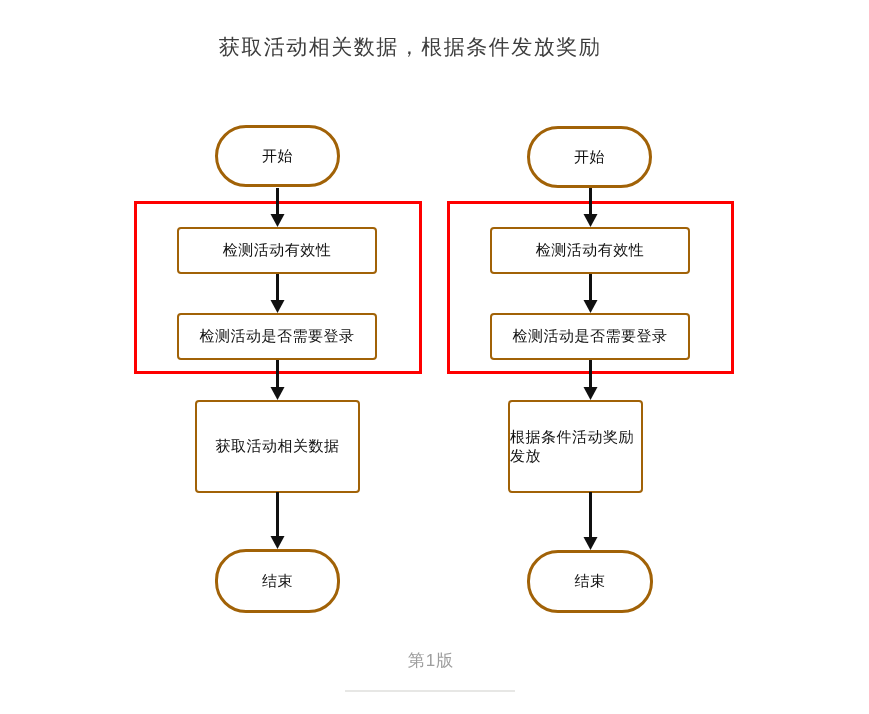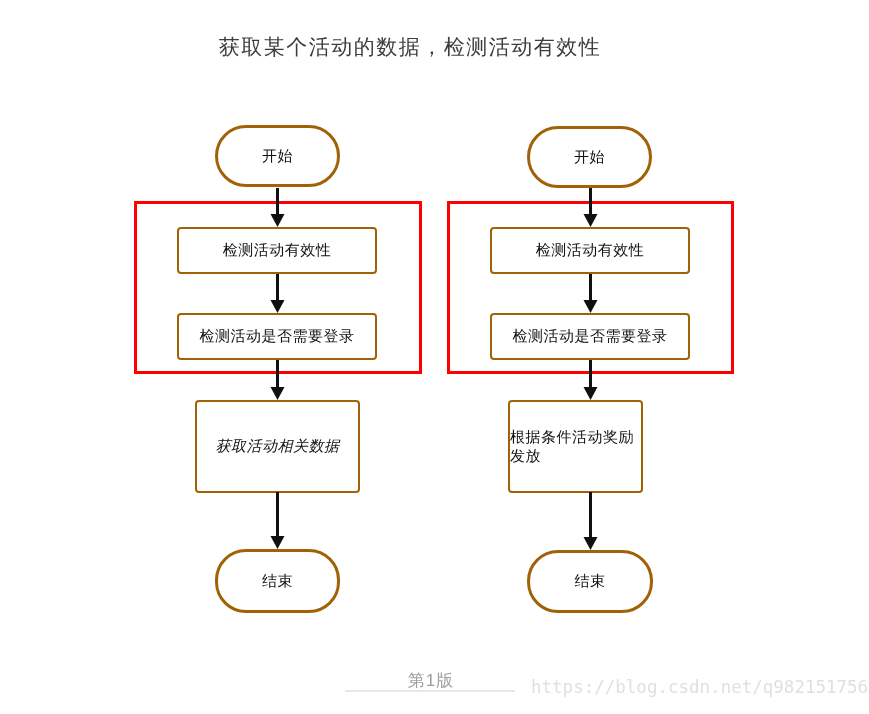--- a/index.html
+++ b/index.html
@@ -48,40 +48,39 @@
     position: absolute;
     left: 0; top: 0;
     z-index: 4;
     pointer-events: none;
   }
   
   .pos-l-start { left: 215px; top: 125px; width: 125px; height: 62px; }
   .pos-l-red   { left: 134px; top: 201px; width: 288px; height: 173px; }
   .pos-l-box1  { left: 177px; top: 227px; width: 200px; height: 47px; }
   .pos-l-box2  { left: 177px; top: 313px; width: 200px; height: 47px; }
-  .pos-l-box3  { left: 195px; top: 400px; width: 165px; height: 93px; font-style: italic; }
+  .pos-l-box3  { left: 195px; top: 400px; width: 165px; height: 93px; }
   .pos-l-end   { left: 215px; top: 549px; width: 125px; height: 64px; }
   
   .pos-r-start { left: 527px; top: 126px; width: 125px; height: 62px; }
   .pos-r-red   { left: 447px; top: 201px; width: 287px; height: 173px; }
   .pos-r-box1  { left: 490px; top: 227px; width: 200px; height: 47px; }
   .pos-r-box2  { left: 490px; top: 313px; width: 200px; height: 47px; }
   .pos-r-box3  { left: 508px; top: 400px; width: 135px; height: 93px; }
   .pos-r-end   { left: 527px; top: 550px; width: 126px; height: 63px; }
 
   .footer {
     position: absolute;
     left: 0;
     top: 649px;
     width: 862px;
     text-align: center;
     font-size: 17px;
     color: #9e9e9e;
     letter-spacing: 1px;
-    margin-top: 20px;
   }
   .wm-line {
     position: absolute;
     left: 345px;
     top: 690px;
     width: 170px;
     border-top: 2px solid #e7e7e5;
   }
   .wm-text {
     position: absolute;
@@ -91,21 +90,21 @@
     font-size: 17.5px;
     color: #e0e0dd;
     white-space: nowrap;
   }
 </style>
 </head>
 <body>
 
 <div class="canvas">
 
-  <div class="title">获取某个活动的数据，检测活动有效性</div>
+  <div class="title">获取活动相关数据，根据条件发放奖励</div>
 
   <div class="hl pos-l-red"></div>
   <div class="hl pos-r-red"></div>
 
   <div class="shape terminator pos-l-start">
     <span>开始</span>
   </div>
   <div class="shape process pos-l-box1">
     <span>检测活动有效性</span>
   </div>
@@ -152,15 +151,14 @@
       <line x1="590.5" y1="360" x2="590.5" y2="389" stroke-width="3"></line>
       <polygon points="583.5,387 597.5,387 590.5,400" stroke="none"></polygon>
       <line x1="590.5" y1="492" x2="590.5" y2="539" stroke-width="3"></line>
       <polygon points="583.5,537 597.5,537 590.5,550" stroke="none"></polygon>
     </g>
   </svg>
 
   <div class="footer">第1版</div>
 
   <div class="wm-line"></div>
-  <div class="wm-text">https://blog.csdn.net/q982151756</div>
 
 </div>
 
 </body></html>

